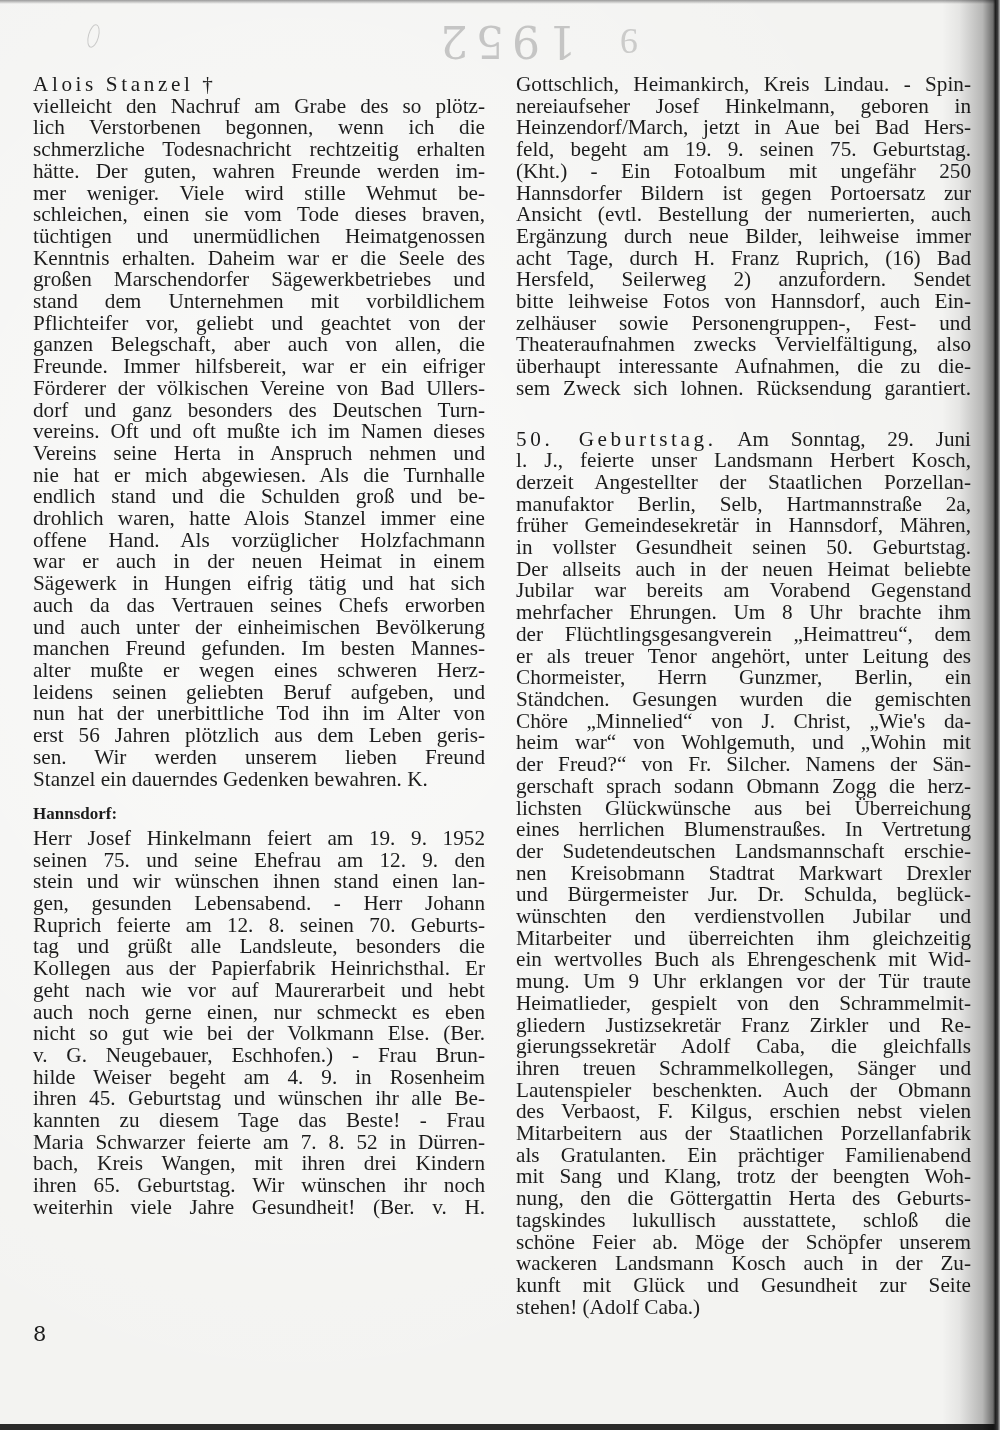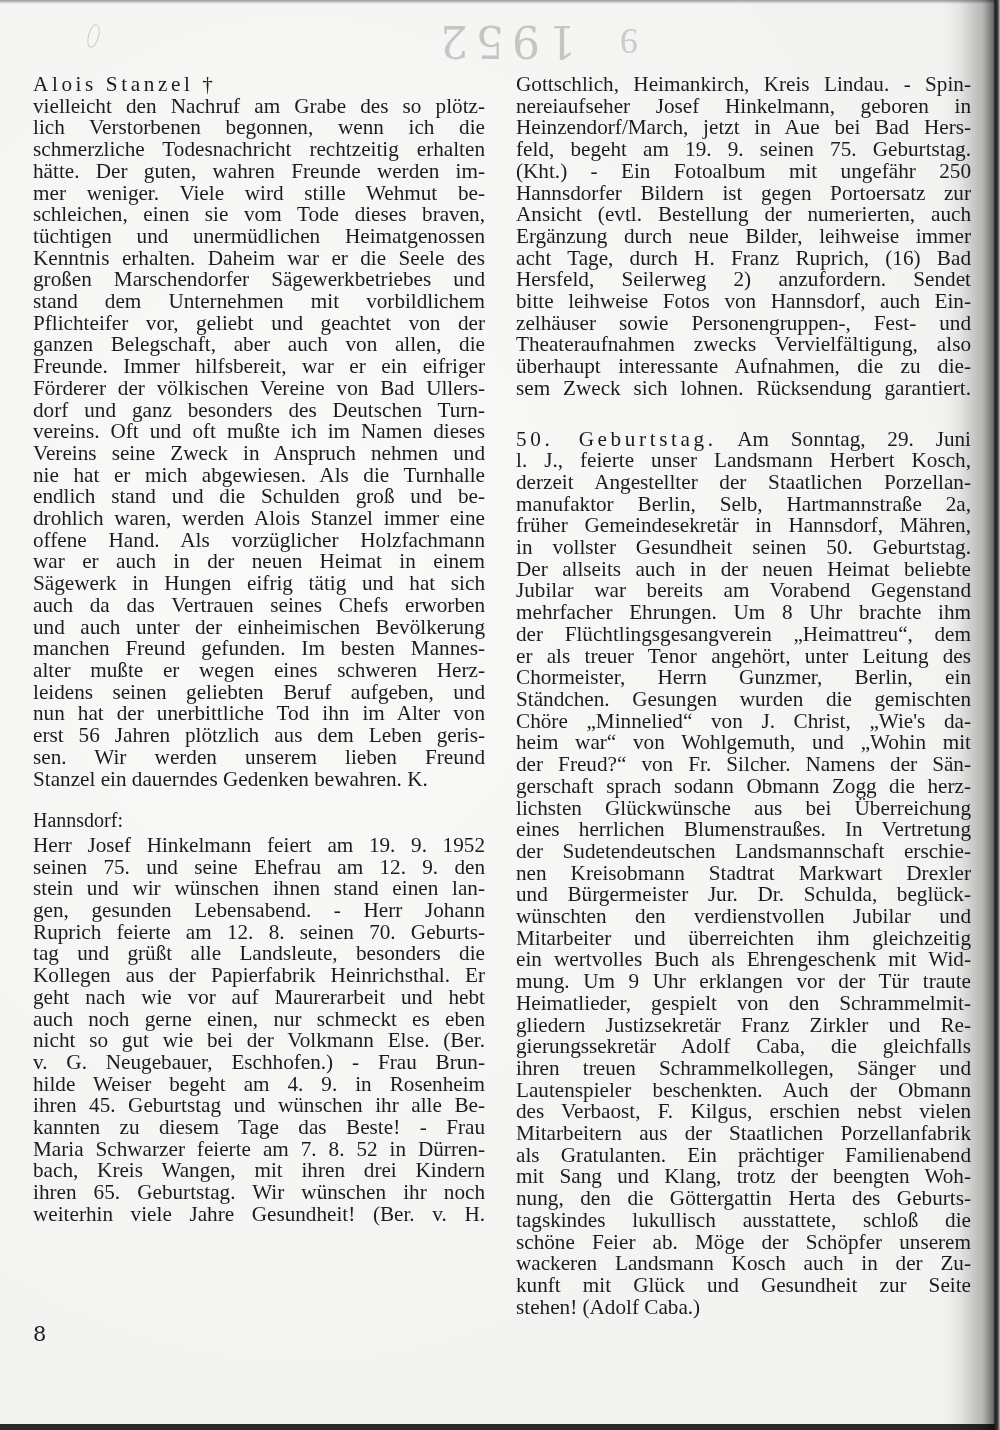--- a/index.html
+++ b/index.html
@@ -99,23 +99,23 @@
       overflow: visible;
     }
     .line.last {
       text-align-last: left;
     }
     .spaced {
       letter-spacing: 3.6px;
     }
     .section-heading {
       display: block;
-      font-weight: normal;
-      font-size: 20px;
-      margin-top: 20px;
+      font-weight: bold;
+      font-size: 17px;
+      margin-top: 13px;
       margin-bottom: 3px;
     }
     .gap {
       display: block;
       height: 21px;
     }
     .page-number {
       position: absolute;
       left: 33px;
       top: 1322px;
@@ -144,24 +144,24 @@
         <span class="line">tüchtigen und unermüdlichen Heimatgenossen</span>
         <span class="line">Kenntnis erhalten. Daheim war er die Seele des</span>
         <span class="line">großen Marschendorfer Sägewerkbetriebes und</span>
         <span class="line">stand dem Unternehmen mit vorbildlichem</span>
         <span class="line">Pflichteifer vor, geliebt und geachtet von der</span>
         <span class="line">ganzen Belegschaft, aber auch von allen, die</span>
         <span class="line">Freunde. Immer hilfsbereit, war er ein eifriger</span>
         <span class="line">Förderer der völkischen Vereine von Bad Ullers-</span>
         <span class="line">dorf und ganz besonders des Deutschen Turn-</span>
         <span class="line">vereins. Oft und oft mußte ich im Namen dieses</span>
-        <span class="line">Vereins seine Zweck in Anspruch nehmen und</span>
+        <span class="line">Vereins seine Herta in Anspruch nehmen und</span>
         <span class="line">nie hat er mich abgewiesen. Als die Turnhalle</span>
         <span class="line">endlich stand und die Schulden groß und be-</span>
-        <span class="line">drohlich waren, werden Alois Stanzel immer eine</span>
+        <span class="line">drohlich waren, hatte Alois Stanzel immer eine</span>
         <span class="line">offene Hand. Als vorzüglicher Holzfachmann</span>
         <span class="line">war er auch in der neuen Heimat in einem</span>
         <span class="line">Sägewerk in Hungen eifrig tätig und hat sich</span>
         <span class="line">auch da das Vertrauen seines Chefs erworben</span>
         <span class="line">und auch unter der einheimischen Bevölkerung</span>
         <span class="line">manchen Freund gefunden. Im besten Mannes-</span>
         <span class="line">alter mußte er wegen eines schweren Herz-</span>
         <span class="line">leidens seinen geliebten Beruf aufgeben, und</span>
         <span class="line">nun hat der unerbittliche Tod ihn im Alter von</span>
         <span class="line">erst 56 Jahren plötzlich aus dem Leben geris-</span>

